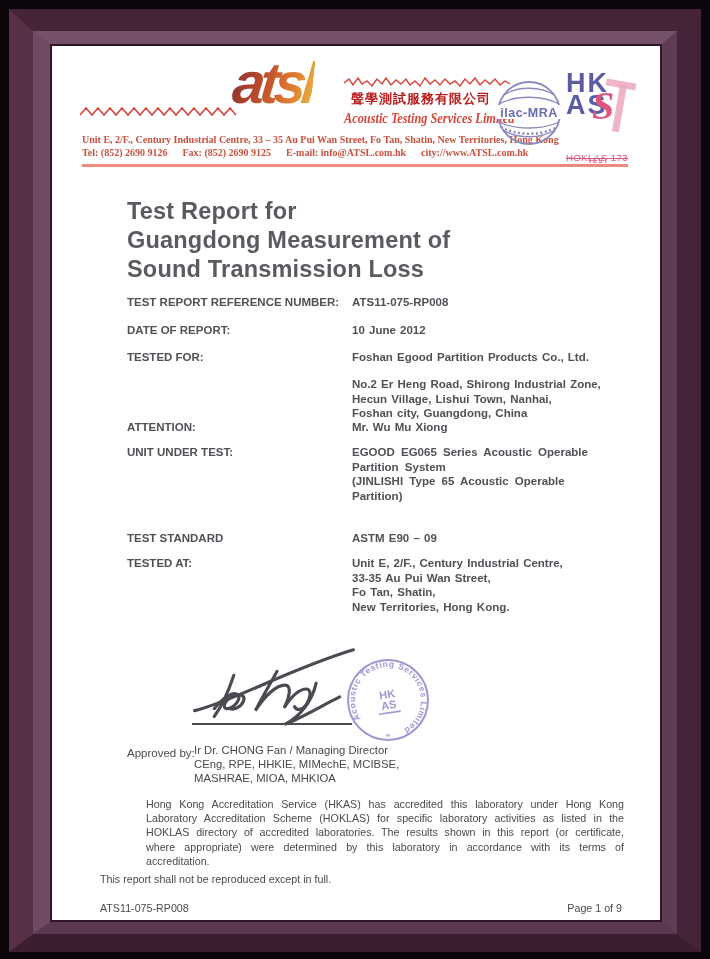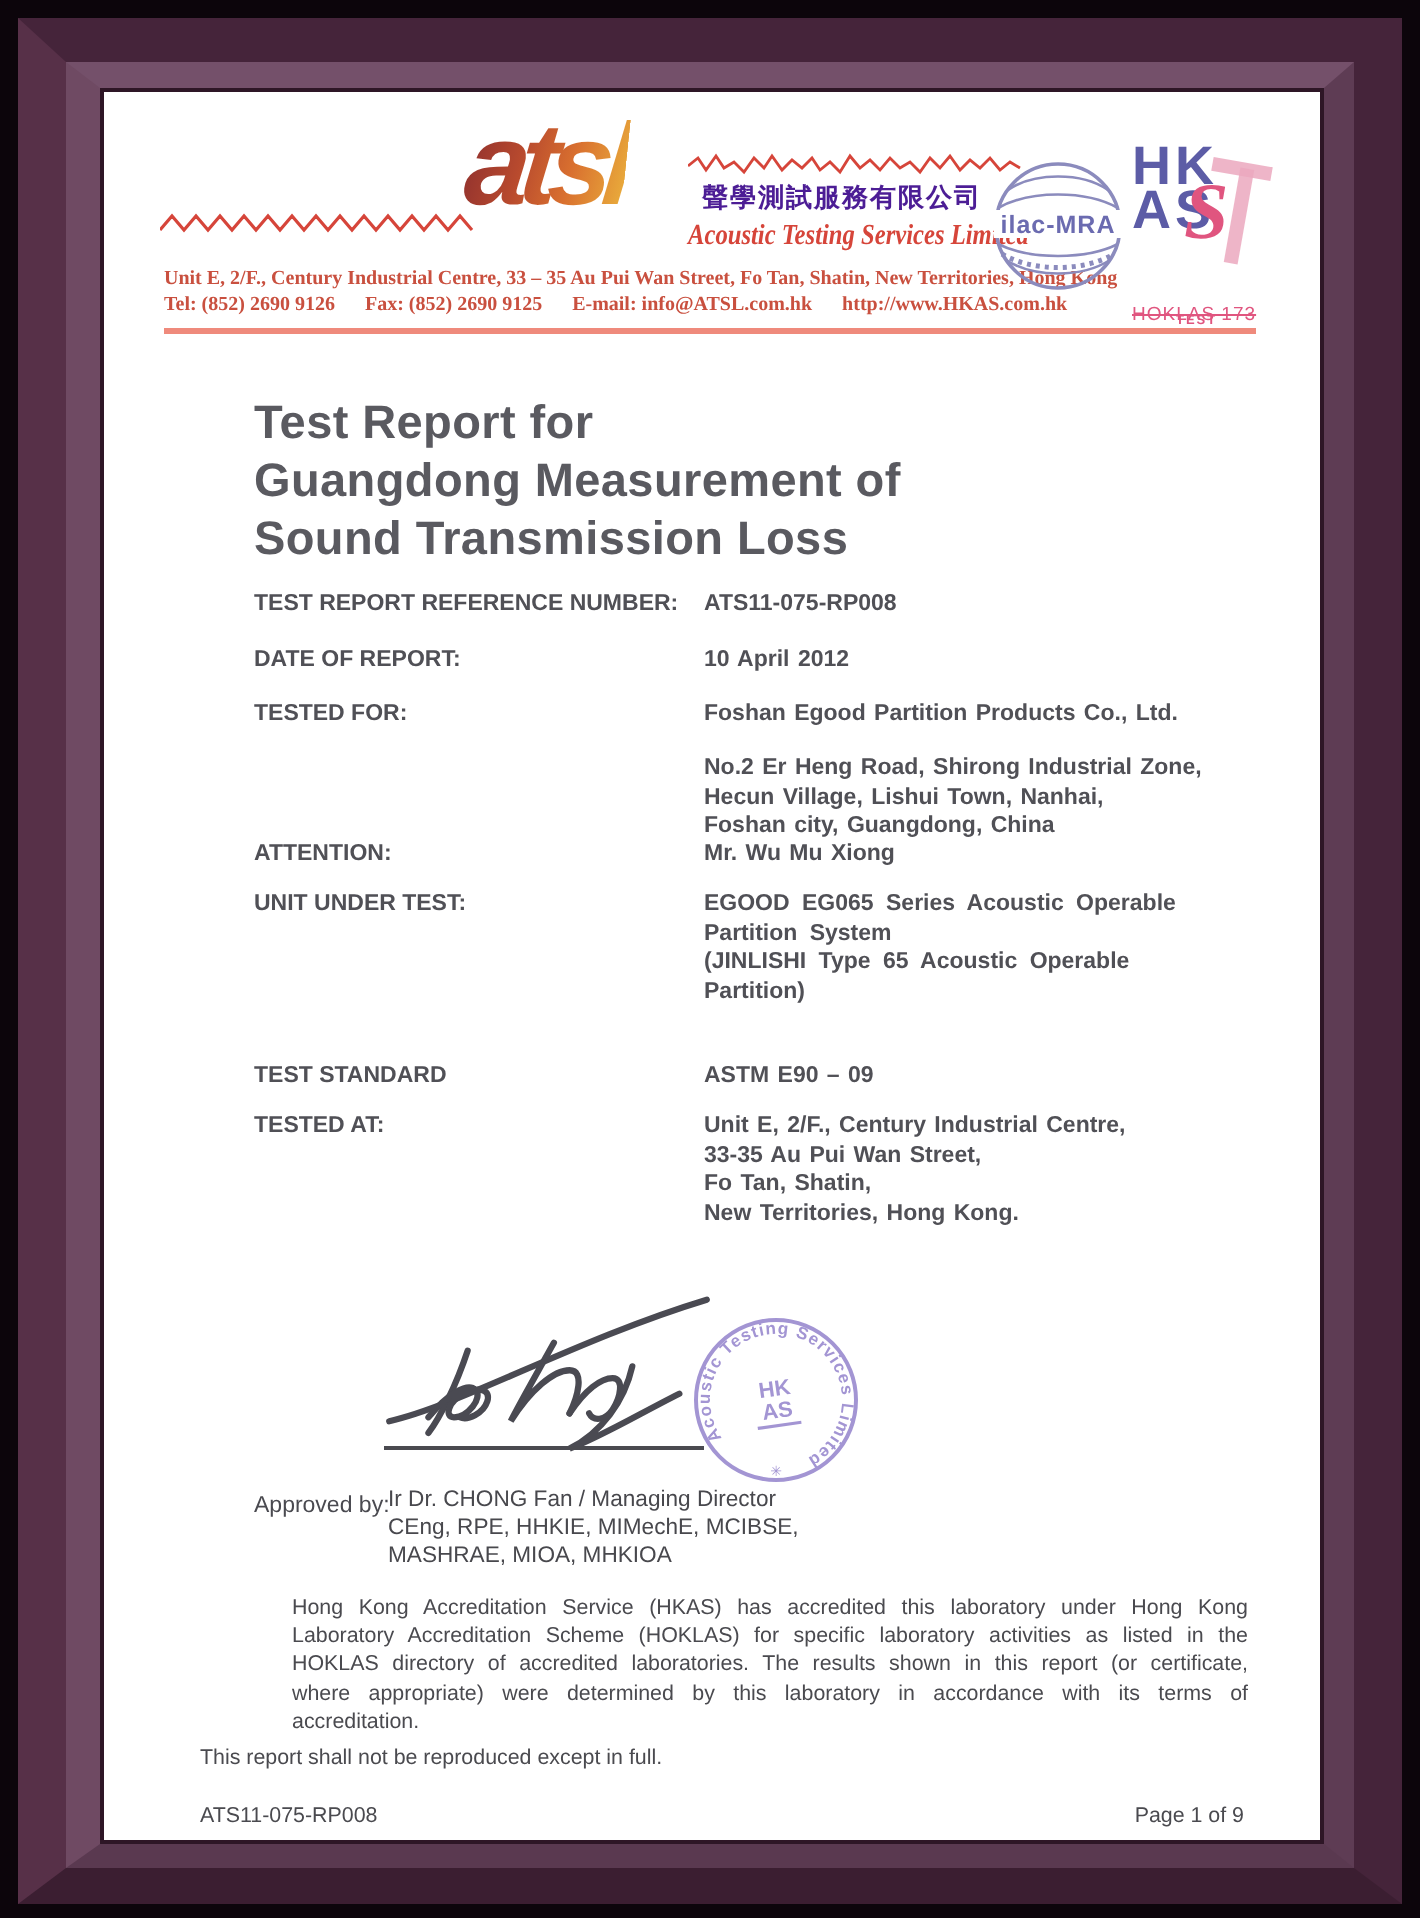--- a/index.html
+++ b/index.html
@@ -17,21 +17,21 @@
   .paper{position:absolute;inset:0;background:#ffffff;}
 
   
   .zigzag{position:absolute;}
   .zigzag-left{left:28px;top:58px;}
   .zigzag-top{left:292px;top:30px;}
   .atsl-text{position:absolute;left:181px;top:8px;font-size:58px;font-weight:800;font-style:italic;
              letter-spacing:-5px;line-height:1;transform:skewX(-6deg);
              background:linear-gradient(100deg,#8e2f2e 0%,#b84a2e 35%,#d9702f 65%,#eaaf3c 100%);
              -webkit-background-clip:text;background-clip:text;color:transparent;-webkit-text-fill-color:transparent;}
-  .company-zh{position:absolute;left:299px;top:44px;font-size:13px;font-weight:700;letter-spacing:1px;color:#4c1d95;}
+  .company-zh{position:absolute;left:299px;top:44px;font-size:13px;font-weight:700;letter-spacing:1px;color:#b91c1c;}
   .company-en{position:absolute;left:292px;top:64px;font-family:"Liberation Serif",serif;font-style:italic;
               font-weight:700;font-size:14.5px;color:#d6453a;transform:scaleX(.85);transform-origin:left top;white-space:nowrap;}
   .addr1{position:absolute;left:30px;top:88px;font-family:"Liberation Serif",serif;font-weight:700;
          font-size:10px;color:#c9503f;white-space:nowrap;}
   .addr2{position:absolute;left:30px;top:101px;font-family:"Liberation Serif",serif;font-weight:700;
          font-size:10px;color:#c9503f;display:flex;gap:15px;white-space:nowrap;}
   .red-rule{position:absolute;left:30px;top:118px;width:546px;height:3px;background:#ef8a7c;}
 
   .ilac-logo{position:absolute;left:443px;top:33px;}
   .hkas-logo{position:absolute;left:514px;top:26px;width:78px;height:100px;}
@@ -91,21 +91,21 @@
             </svg>
 
             <div class="company-zh">聲學測試服務有限公司</div>
             <div class="company-en">Acoustic Testing Services Limited</div>
 
             <div class="addr1">Unit E, 2/F., Century Industrial Centre, 33 – 35 Au Pui Wan Street, Fo Tan, Shatin, New Territories, Hong Kong</div>
             <div class="addr2">
               <span>Tel: (852) 2690 9126</span>
               <span>Fax: (852) 2690 9125</span>
               <span>E-mail: info@ATSL.com.hk</span>
-              <span>http://www.HKAS.com.hk</span>
+              <span>city://www.ATSL.com.hk</span>
             </div>
             <div class="red-rule"></div>
 
             <svg class="ilac-logo" width="68" height="68" viewBox="0 0 68 68">
               <circle cx="34" cy="34" r="31" fill="none" stroke="#8b8bbd" stroke-width="1.8"></circle>
               <path d="M9,16 C22,7 46,7 59,16" fill="none" stroke="#8b8bbd" stroke-width="1.3"></path>
               <path d="M4,25 C20,16 48,16 64,25" fill="none" stroke="#8b8bbd" stroke-width="1.3"></path>
               <path d="M4,43 C20,51 48,51 64,43" fill="none" stroke="#8b8bbd" stroke-width="1.3"></path>
               <path d="M8,51 C22,60 46,60 60,51" fill="none" stroke="#8b8bbd" stroke-width="1.3"></path>
               <path d="M6,48 C21,57 47,57 62,48" fill="none" stroke="#8b8bbd" stroke-width="2.5" stroke-dasharray="2,2.5"></path>
@@ -130,21 +130,21 @@
               <div>Guangdong Measurement of</div>
               <div>Sound Transmission Loss</div>
             </div>
 
             <div class="field-row r0">
               <div class="f-label">TEST REPORT REFERENCE NUMBER:</div>
               <div class="f-value">ATS11-075-RP008</div>
             </div>
             <div class="field-row r1">
               <div class="f-label">DATE OF REPORT:</div>
-              <div class="f-value">10 April 2012</div>
+              <div class="f-value">10 June 2012</div>
             </div>
             <div class="field-row r2">
               <div class="f-label">TESTED FOR:</div>
               <div class="f-value">Foshan Egood Partition Products Co., Ltd.</div>
             </div>
             <div class="field-row r3">
               <div class="f-label"></div>
               <div class="f-value">No.2 Er Heng Road, Shirong Industrial Zone,
 Hecun Village, Lishui Town, Nanhai,
 Foshan city, Guangdong, China</div>

